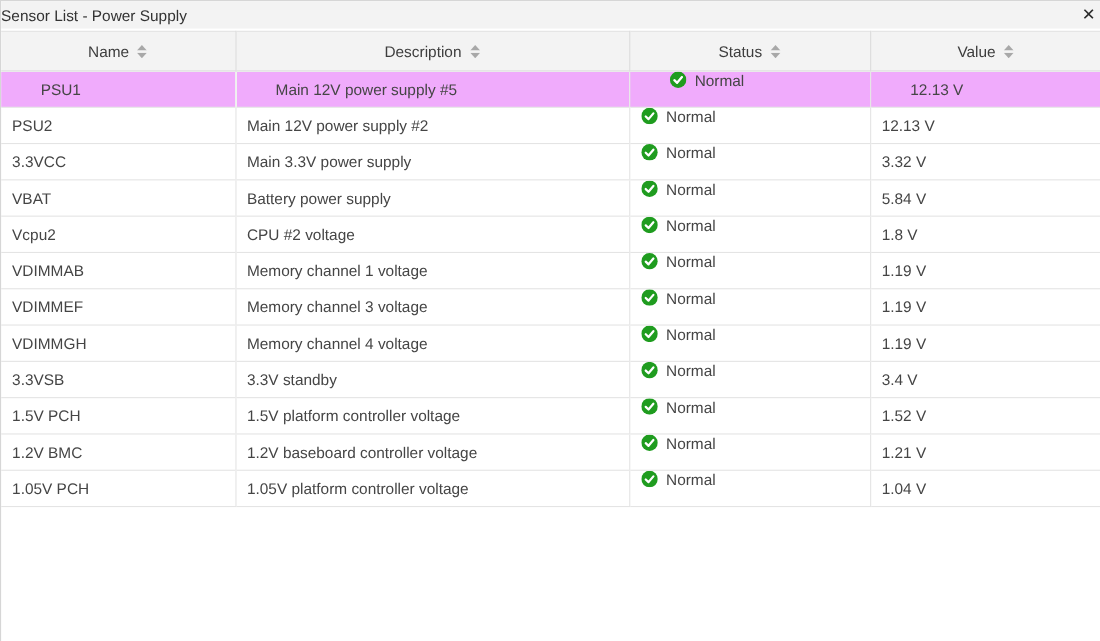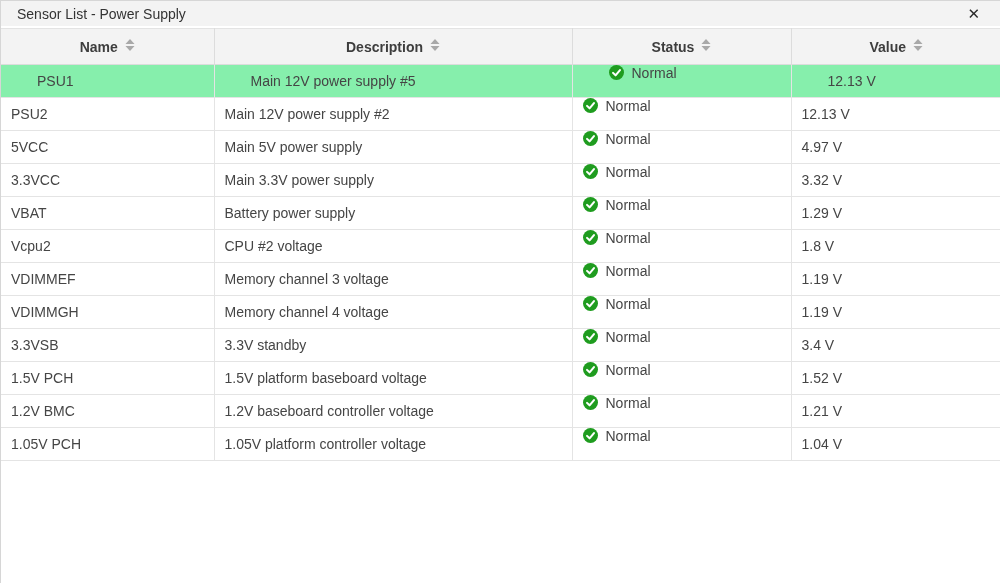--- a/index.html
+++ b/index.html
@@ -17,21 +17,21 @@
     border-left:1px solid #d6d6d6;
     border-top:1px solid #d6d6d6;
     overflow:hidden;
   }
   
   .titlebar {
     height:27px;
     background:#f3f3f3;
     display:flex;
     align-items:center;
-    padding:0 16px;
+    padding:0 0;
     border-bottom:2px solid #ffffff;
   }
   .titlebar .title {
     flex:1;
     font-size:14px;
     color:#333333;
   }
   .titlebar .close {
     font-size:15px;
     font-weight:bold;
@@ -57,39 +57,39 @@
     font-size:14px;
     color:#3d3d3d;
     border:1px solid #dcdcdc;
     border-top:1px solid #e3e3e3;
     cursor:pointer;
   }
   thead th:first-child { border-left:none; }
   thead th:last-child  { border-right:none; }
   .th-inner {
     display:flex;
+    align-items:center;
     justify-content:center;
     gap:7px;
-    font-weight:bold;
   }
   .sort-icon { display:inline-flex; flex-direction:column; gap:2px; }
   .sort-icon svg { display:block; }
   tbody td {
     height:32px;
     padding:0 10px;
     border-top:1px solid #e4e4e4;
     border-left:1px solid #e4e4e4;
     font-size:14px;
     color:#454545;
     white-space:nowrap;
     overflow:hidden;
     background:transparent;
   }
   tbody td:first-child { border-left:none; }
-  tbody tr:first-child td { background:#86efac;padding-left:36px; }
+  tbody tr:first-child td { background:#f0abfc;padding-left:36px; }
   tbody tr:last-child td { border-bottom:1px solid #e4e4e4; }
   .status-cell {
     display:flex;
     align-items:flex-start;
     gap:8px;
     height:32px;
   }
   .ok-icon { display:inline-flex; width:15px; height:15px; }
   .ok-icon svg { display:block; width:15px; height:15px; }
 </style>
@@ -194,36 +194,20 @@
               <circle cx="8" cy="8" r="8" fill="#1f9c1f"></circle>
               <path d="M4.3 8.4 L7 11 L11.7 5.4" stroke="#ffffff" stroke-width="2.2" fill="none" stroke-linecap="round" stroke-linejoin="round"></path>
             </svg>
           </span>
           <span>Normal</span>
         </span>
       </td>
       <td>12.13 V</td>
     </tr>
 
-    <tr>
-      <td>5VCC</td>
-      <td>Main 5V power supply</td>
-      <td>
-        <span class="status-cell">
-          <span class="ok-icon">
-            <svg viewBox="0 0 16 16">
-              <circle cx="8" cy="8" r="8" fill="#1f9c1f"></circle>
-              <path d="M4.3 8.4 L7 11 L11.7 5.4" stroke="#ffffff" stroke-width="2.2" fill="none" stroke-linecap="round" stroke-linejoin="round"></path>
-            </svg>
-          </span>
-          <span>Normal</span>
-        </span>
-      </td>
-      <td>4.97 V</td>
-    </tr>
 
     <tr>
       <td>3.3VCC</td>
       <td>Main 3.3V power supply</td>
       <td>
         <span class="status-cell">
           <span class="ok-icon">
             <svg viewBox="0 0 16 16">
               <circle cx="8" cy="8" r="8" fill="#1f9c1f"></circle>
               <path d="M4.3 8.4 L7 11 L11.7 5.4" stroke="#ffffff" stroke-width="2.2" fill="none" stroke-linecap="round" stroke-linejoin="round"></path>
@@ -242,41 +226,57 @@
         <span class="status-cell">
           <span class="ok-icon">
             <svg viewBox="0 0 16 16">
               <circle cx="8" cy="8" r="8" fill="#1f9c1f"></circle>
               <path d="M4.3 8.4 L7 11 L11.7 5.4" stroke="#ffffff" stroke-width="2.2" fill="none" stroke-linecap="round" stroke-linejoin="round"></path>
             </svg>
           </span>
           <span>Normal</span>
         </span>
       </td>
-      <td>1.29 V</td>
+      <td>5.84 V</td>
     </tr>
 
 
     <tr>
       <td>Vcpu2</td>
       <td>CPU #2 voltage</td>
       <td>
         <span class="status-cell">
           <span class="ok-icon">
             <svg viewBox="0 0 16 16">
               <circle cx="8" cy="8" r="8" fill="#1f9c1f"></circle>
               <path d="M4.3 8.4 L7 11 L11.7 5.4" stroke="#ffffff" stroke-width="2.2" fill="none" stroke-linecap="round" stroke-linejoin="round"></path>
             </svg>
           </span>
           <span>Normal</span>
         </span>
       </td>
       <td>1.8 V</td>
     </tr>
 
+    <tr>
+      <td>VDIMMAB</td>
+      <td>Memory channel 1 voltage</td>
+      <td>
+        <span class="status-cell">
+          <span class="ok-icon">
+            <svg viewBox="0 0 16 16">
+              <circle cx="8" cy="8" r="8" fill="#1f9c1f"></circle>
+              <path d="M4.3 8.4 L7 11 L11.7 5.4" stroke="#ffffff" stroke-width="2.2" fill="none" stroke-linecap="round" stroke-linejoin="round"></path>
+            </svg>
+          </span>
+          <span>Normal</span>
+        </span>
+      </td>
+      <td>1.19 V</td>
+    </tr>
 
 
     <tr>
       <td>VDIMMEF</td>
       <td>Memory channel 3 voltage</td>
       <td>
         <span class="status-cell">
           <span class="ok-icon">
             <svg viewBox="0 0 16 16">
               <circle cx="8" cy="8" r="8" fill="#1f9c1f"></circle>
@@ -319,21 +319,21 @@
             </svg>
           </span>
           <span>Normal</span>
         </span>
       </td>
       <td>3.4 V</td>
     </tr>
 
     <tr>
       <td>1.5V PCH</td>
-      <td>1.5V platform baseboard voltage</td>
+      <td>1.5V platform controller voltage</td>
       <td>
         <span class="status-cell">
           <span class="ok-icon">
             <svg viewBox="0 0 16 16">
               <circle cx="8" cy="8" r="8" fill="#1f9c1f"></circle>
               <path d="M4.3 8.4 L7 11 L11.7 5.4" stroke="#ffffff" stroke-width="2.2" fill="none" stroke-linecap="round" stroke-linejoin="round"></path>
             </svg>
           </span>
           <span>Normal</span>
         </span>

